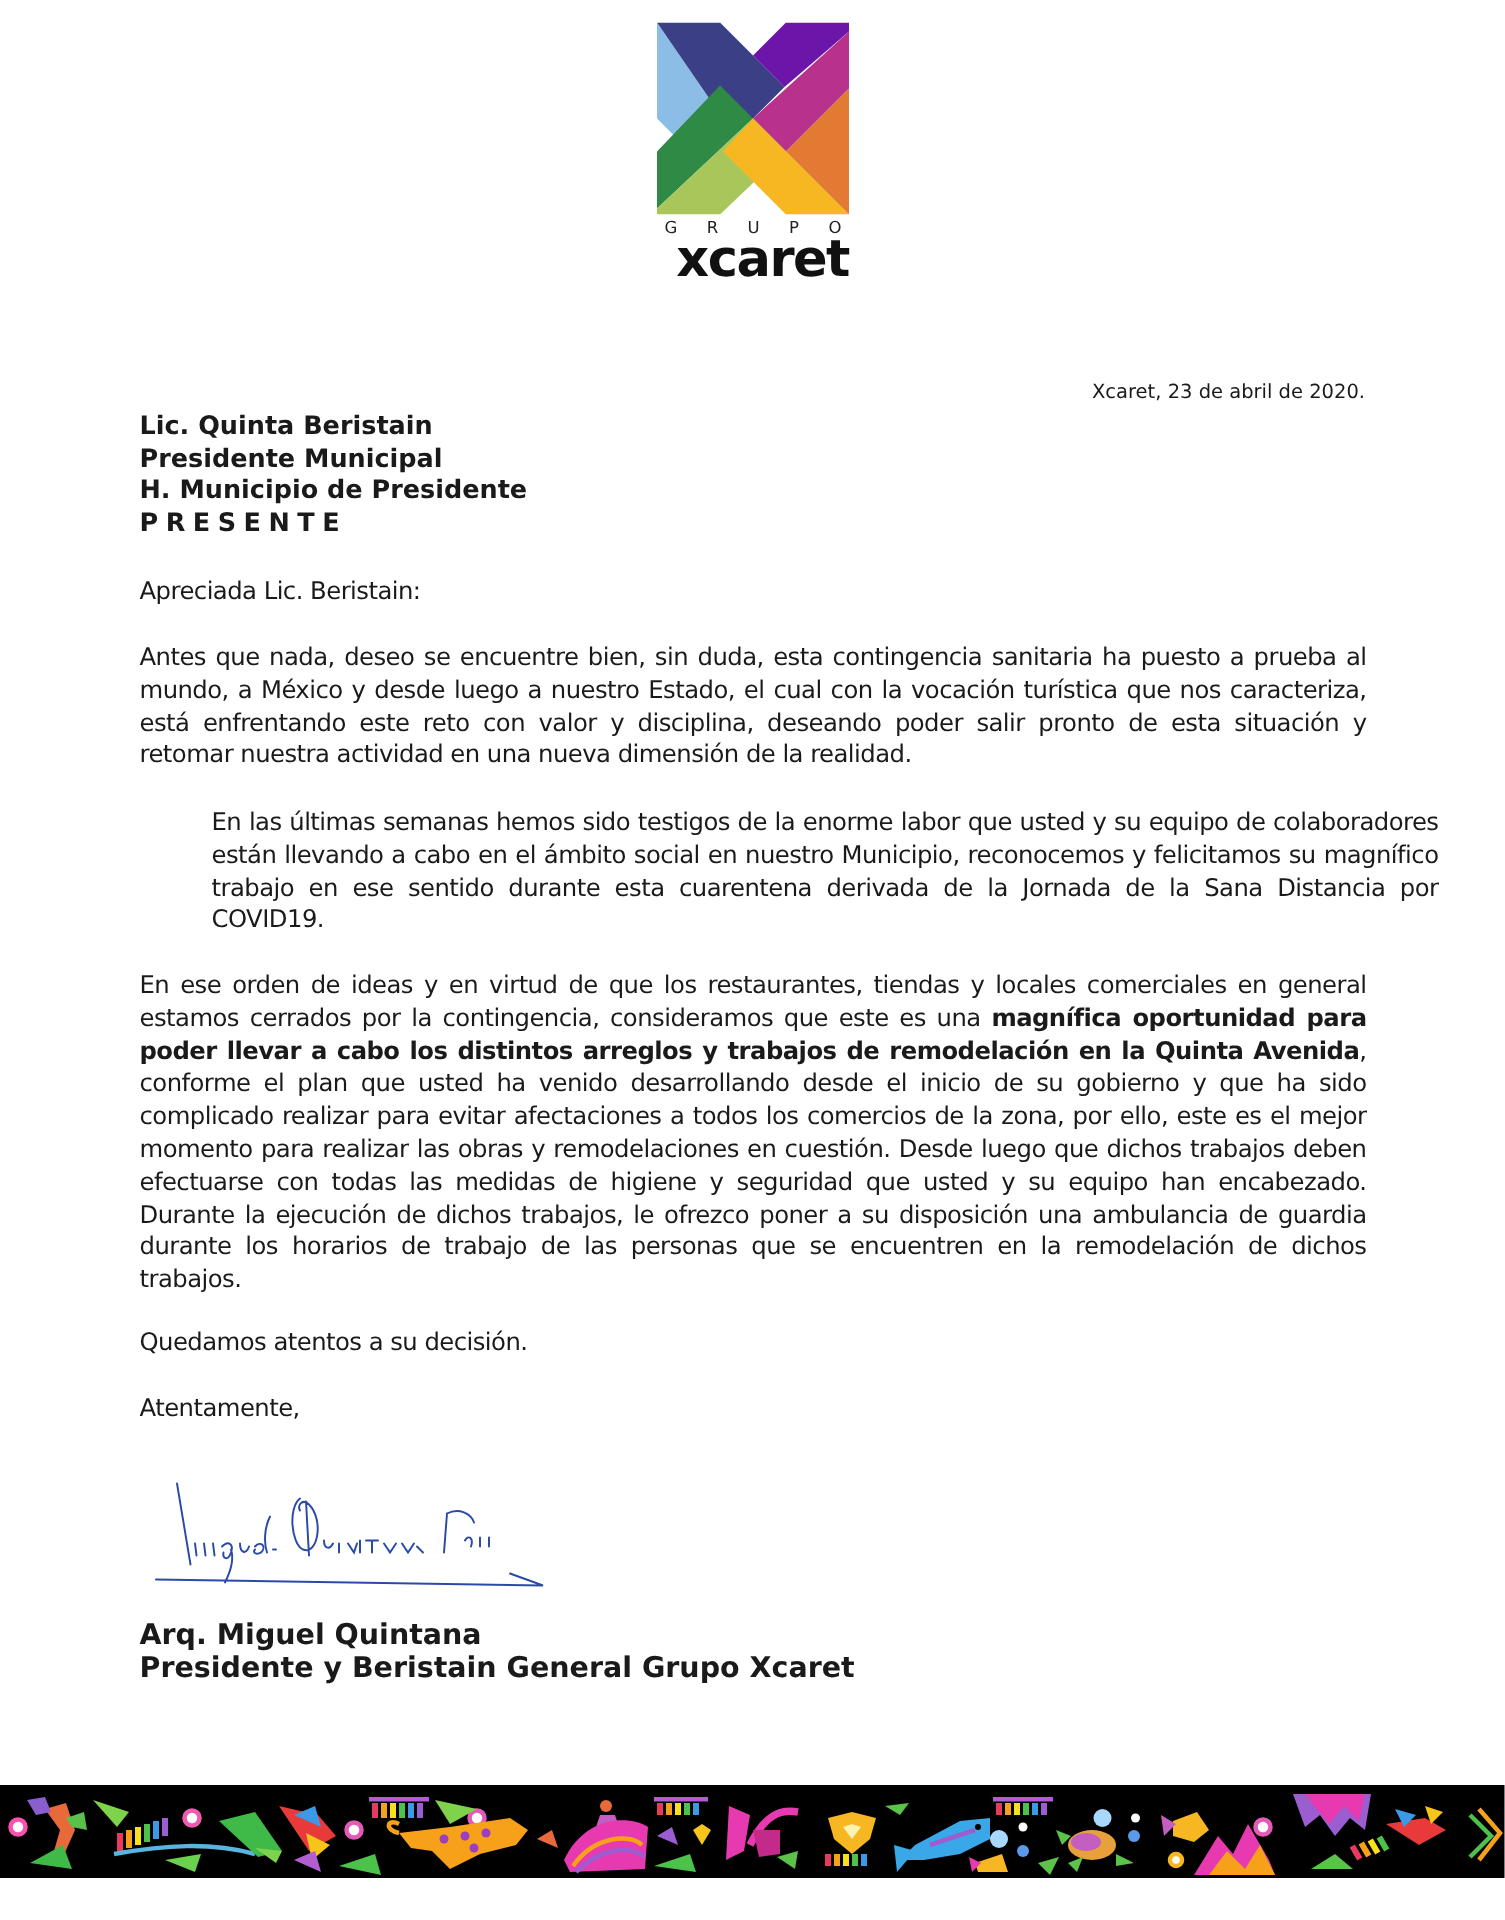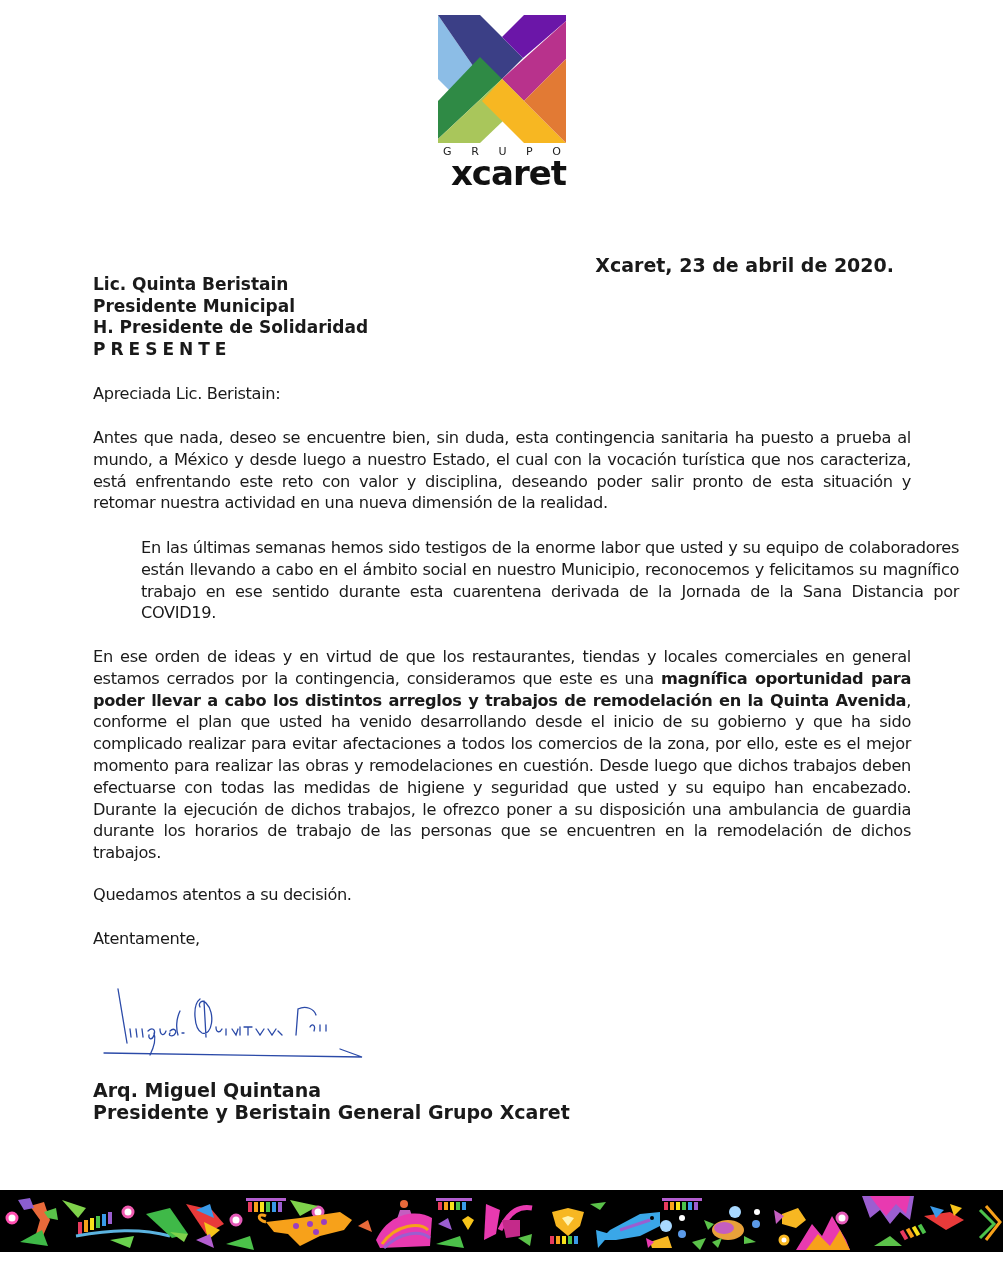--- a/index.html
+++ b/index.html
@@ -5,21 +5,21 @@
   html, body { margin: 0; padding: 0; background: #ffffff; }
   body { width: 1003px; height: 1280px; position: relative; overflow: hidden;
          font-family: "DejaVu Sans", sans-serif; color: #1a1a1a; }
   .logo { position: absolute; left: 438px; top: 15px; width: 128px; }
   .logo svg { display: block; }
   .logo-grupo { display: flex; justify-content: space-between; width: 118px; margin: 2px auto 0;
                 font-family: "DejaVu Sans", sans-serif; font-size: 11px; letter-spacing: 0; color: #222; }
   .logo-xcaret { text-align: right; font-family: "DejaVu Sans", sans-serif; font-weight: bold;
                  font-size: 34px; line-height: 30px; letter-spacing: -1px; color: #111; margin-top: 0; }
 
-  .date { position: absolute; right: 109px; top: 254px; font-weight: bold; font-size: 19px; }
+  .date { position: absolute; right: 93px; top: 254px; font-weight: normal; font-size: 13px; }
   .addressee { position: absolute; left: 93px; top: 274px; font-weight: bold; font-size: 17px; line-height: 21.5px; }
   .addressee .spaced { letter-spacing: 5px; }
 
   .body-text { position: absolute; left: 93px; width: 818px; font-size: 16.2px; line-height: 21.8px;
                text-align: justify; letter-spacing: -0.35px; }
   .salutation { top: 383px; }
   .p1 { top: 427px; }
   .p2 { top: 537px; margin-left: 48px; }
   .p3 { top: 646px; }
   .closing1 { top: 884px; }
@@ -61,21 +61,21 @@
     <span>O</span>
   </div>
   <div class="logo-xcaret">xcaret</div>
 </div>
 
 <div class="date">Xcaret, 23 de abril de 2020.</div>
 
 <div class="addressee">
   <div>Lic. Quinta Beristain</div>
   <div>Presidente Municipal</div>
-  <div>H. Presidente de Solidaridad</div>
+  <div>H. Municipio de Presidente</div>
   <div class="spaced">PRESENTE</div>
 </div>
 
 <div class="body-text salutation">Apreciada Lic. Beristain:</div>
 <div class="body-text p1">Antes que nada, deseo se encuentre bien, sin duda, esta contingencia sanitaria ha puesto a prueba al mundo, a México y desde luego a nuestro Estado, el cual con la vocación turística que nos caracteriza, está enfrentando este reto con valor y disciplina, deseando poder salir pronto de esta situación y retomar nuestra actividad en una nueva dimensión de la realidad.</div>
 <div class="body-text p2">En las últimas semanas hemos sido testigos de la enorme labor que usted y su equipo de colaboradores están llevando a cabo en el ámbito social en nuestro Municipio, reconocemos y felicitamos su magnífico trabajo en ese sentido durante esta cuarentena derivada de la Jornada de la Sana Distancia por COVID19.</div>
 <div class="body-text p3"><span>En ese orden de ideas y en virtud de que los restaurantes, tiendas y locales comerciales en general estamos cerrados por la contingencia, consideramos que este es una </span><b>magnífica oportunidad para poder llevar a cabo los distintos arreglos y trabajos de remodelación en la Quinta Avenida</b><span>, conforme el plan que usted ha venido desarrollando desde el inicio de su gobierno y que ha sido complicado realizar para evitar afectaciones a todos los comercios de la zona, por ello, este es el mejor momento para realizar las obras y remodelaciones en cuestión.  Desde luego que dichos trabajos deben efectuarse con todas las medidas de higiene y seguridad que usted y su equipo han encabezado. Durante la ejecución de dichos trabajos, le ofrezco poner a su disposición una ambulancia de guardia durante los horarios de trabajo de las personas que se encuentren en la remodelación de dichos trabajos.</span></div>
 <div class="body-text closing1">Quedamos atentos a su decisión.</div>
 <div class="body-text closing2">Atentamente,</div>
 

